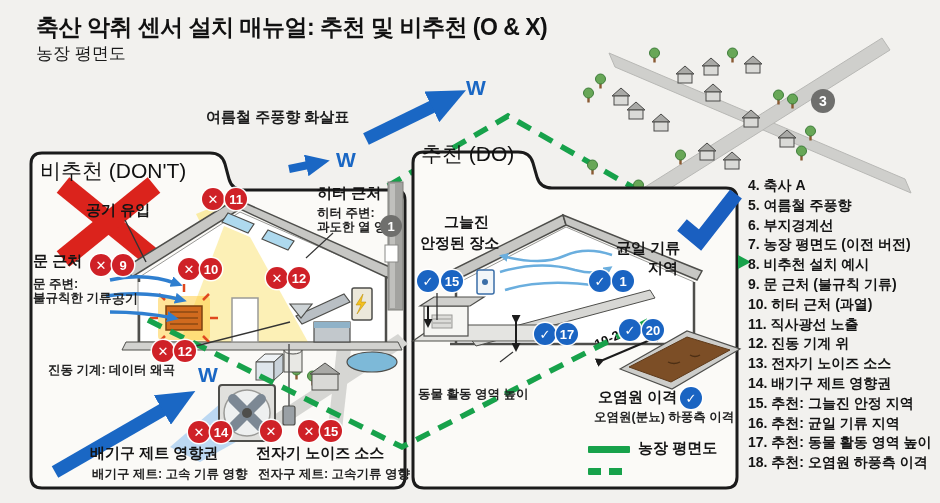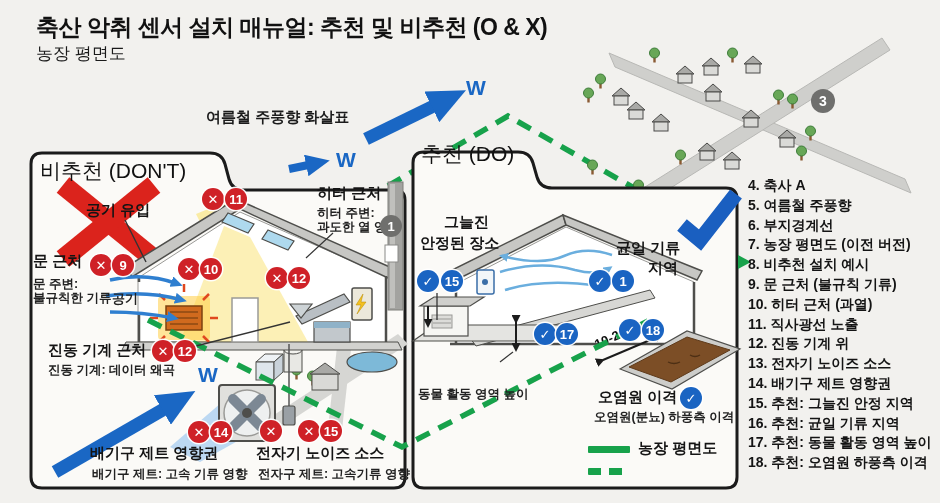--- a/index.html
+++ b/index.html
@@ -261,21 +261,20 @@
 <div class="abs badge red" style="left:236px;top:199px">11</div>
 <div class="abs badge red" style="left:189px;top:269px">✕</div>
 <div class="abs badge red" style="left:211px;top:269px">10</div>
 <div class="abs badge red" style="left:277px;top:278px">✕</div>
 <div class="abs badge red" style="left:299px;top:278px">12</div>
 
 <div class="abs lbl" style="left:317px;top:184px">히터 근처</div>
 <div class="abs sub" style="left:317px;top:205px">히터 주변:</div>
 <div class="abs sub" style="left:317px;top:219px">과도한 열 영향</div>
 
-<div class="abs lbl" style="left:48px;top:341px">진동 기계 근처</div>
 <div class="abs badge red" style="left:163px;top:351px">✕</div>
 <div class="abs badge red" style="left:185px;top:351px">12</div>
 <div class="abs sub" style="left:48px;top:362px">진동 기계: 데이터 왜곡</div>
 
 <div class="abs badge red" style="left:199px;top:432px">✕</div>
 <div class="abs badge red" style="left:221px;top:432px">14</div>
 <div class="abs lbl" style="left:90px;top:444px">배기구 제트 영향권</div>
 <div class="abs sub" style="left:92px;top:466px">배기구 제트: 고속 기류 영향</div>
 
 <div class="abs badge red" style="left:271px;top:431px">✕</div>
@@ -291,21 +290,21 @@
 <div class="abs badge blue" style="left:428px;top:281px">✓</div>
 <div class="abs badge blue" style="left:452px;top:281px">15</div>
 <div class="abs badge blue" style="left:600px;top:281px">✓</div>
 <div class="abs badge blue" style="left:623px;top:281px">1</div>
 <div class="abs lbl" style="left:616px;top:239px">균일 기류</div>
 <div class="abs lbl" style="left:648px;top:259px">지역</div>
 
 <div class="abs badge blue" style="left:545px;top:334px">✓</div>
 <div class="abs badge blue" style="left:567px;top:334px">17</div>
 <div class="abs badge blue" style="left:630px;top:330px">✓</div>
-<div class="abs badge blue" style="left:653px;top:330px">18</div>
+<div class="abs badge blue" style="left:653px;top:330px">20</div>
 
 <div class="abs sub" style="left:418px;top:386px">동물 활동 영역 높이</div>
 
 <div class="abs lbl" style="left:598px;top:388px">오염원 이격</div>
 <div class="abs badge blue" style="left:691px;top:398px">✓</div>
 <div class="abs sub" style="left:594px;top:409px">오염원(분뇨) 하풍측 이격</div>
 
 <div class="abs legend-swatch" style="left:588px;top:446px"></div>
 <div class="abs lbl" style="left:638px;top:439px">농장 평면도</div>
 <div class="abs legend-swatch dashed" style="left:588px;top:468px"></div>

